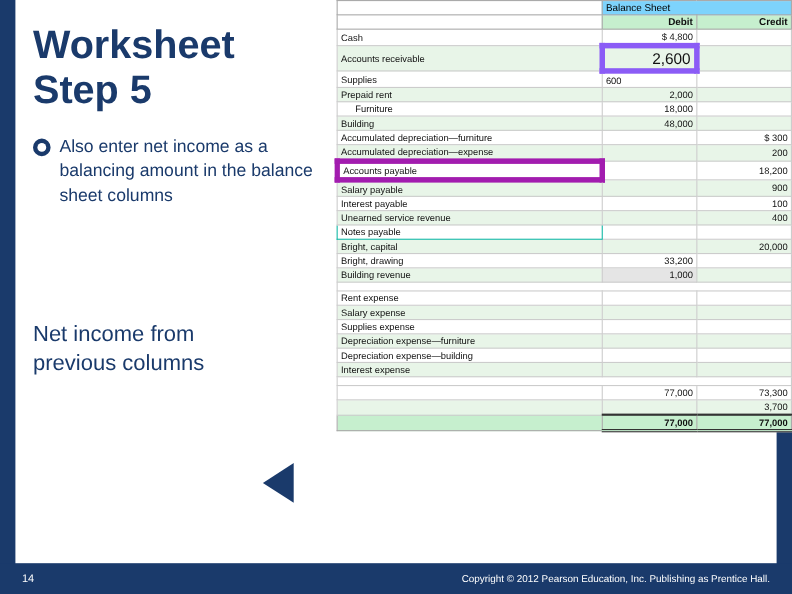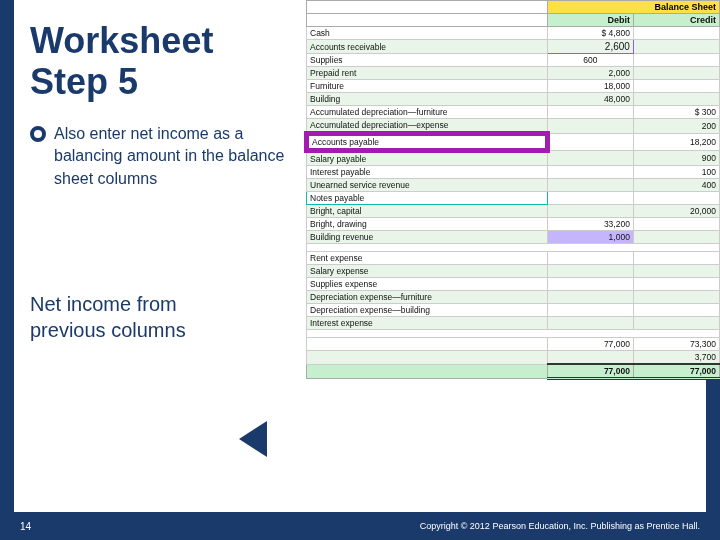--- a/index.html
+++ b/index.html
@@ -153,23 +153,23 @@
     }
 
     .worksheet-table th, .worksheet-table td {
       border: 1px solid #aaa;
       padding: 1px 3px;
       white-space: nowrap;
     }
 
     
     .header-balance {
-      background: #fde047;
-      text-align: right;
-      font-weight: bold;
+      background: #7dd3fc;
+      text-align: left;
+      font-weight: normal;
       font-size: 9px;
       color: #000;
     }
 
     .header-debit-credit {
       background: #c6efce;
       text-align: center;
       font-weight: bold;
       font-size: 9px;
     }
@@ -237,35 +237,35 @@
           </tr>
         </thead>
         <tbody id="table-body">
         <tr>
         <td class="col-account" style="background:white;border:1px solid #ccc;padding:1px 3px;font-size:8.5px;">Cash</td>
         <td class="col-num" style="background:white;border:1px solid #ccc;padding:1px 3px;text-align:right;font-size:8.5px;">$ 4,800</td>
         <td class="col-num" style="background:white;border:1px solid #ccc;padding:1px 3px;text-align:right;font-size:8.5px;"></td>
       </tr>
             <tr>
         <td class="col-account" style="background:#e8f5e8;border:1px solid #ccc;padding:1px 3px;font-size:8.5px;">Accounts receivable</td>
-        <td class="col-num" style="background:#e8f5e8;border:1px solid #8b5cf6;padding:1px 3px;text-align:right;font-size:10px;">2,600</td>
+        <td class="col-num" style="background:#e8f5e8;border:5px solid #8b5cf6;padding:1px 3px;text-align:right;font-size:14px;">2,600</td>
         <td class="col-num" style="background:#e8f5e8;border:1px solid #ccc;padding:1px 3px;text-align:right;font-size:8.5px;"></td>
       </tr>
             <tr>
         <td class="col-account" style="background:white;border:1px solid #ccc;padding:1px 3px;font-size:8.5px;">Supplies</td>
-        <td class="col-num" style="background:white;border:1px solid #ccc;padding:1px 3px;text-align:center;font-size:8.5px;">600</td>
+        <td class="col-num" style="background:white;border:1px solid #ccc;padding:1px 3px;text-align:left;font-size:8.5px;">600</td>
         <td class="col-num" style="background:white;border:1px solid #ccc;padding:1px 3px;text-align:right;font-size:8.5px;"></td>
       </tr>
             <tr>
         <td class="col-account" style="background:#e8f5e8;border:1px solid #ccc;padding:1px 3px;font-size:8.5px;">Prepaid rent</td>
         <td class="col-num" style="background:#e8f5e8;border:1px solid #ccc;padding:1px 3px;text-align:right;font-size:8.5px;">2,000</td>
         <td class="col-num" style="background:#e8f5e8;border:1px solid #ccc;padding:1px 3px;text-align:right;font-size:8.5px;"></td>
       </tr>
             <tr>
-        <td class="col-account" style="background:white;border:1px solid #ccc;padding:1px 3px;font-size:8.5px;">Furniture</td>
+        <td class="col-account" style="background:white;border:1px solid #ccc;padding:1px 16px;font-size:8.5px;">Furniture</td>
         <td class="col-num" style="background:white;border:1px solid #ccc;padding:1px 3px;text-align:right;font-size:8.5px;">18,000</td>
         <td class="col-num" style="background:white;border:1px solid #ccc;padding:1px 3px;text-align:right;font-size:8.5px;"></td>
       </tr>
             <tr>
         <td class="col-account" style="background:#e8f5e8;border:1px solid #ccc;padding:1px 3px;font-size:8.5px;">Building</td>
         <td class="col-num" style="background:#e8f5e8;border:1px solid #ccc;padding:1px 3px;text-align:right;font-size:8.5px;">48,000</td>
         <td class="col-num" style="background:#e8f5e8;border:1px solid #ccc;padding:1px 3px;text-align:right;font-size:8.5px;"></td>
       </tr>
             <tr>
         <td class="col-account" style="background:white;border:1px solid #ccc;padding:1px 3px;font-size:8.5px;">Accumulated depreciation—furniture</td>
@@ -307,21 +307,21 @@
         <td class="col-num" style="background:#e8f5e8;border:1px solid #ccc;padding:1px 3px;text-align:right;font-size:8.5px;"></td>
         <td class="col-num" style="background:#e8f5e8;border:1px solid #ccc;padding:1px 3px;text-align:right;font-size:8.5px;">20,000</td>
       </tr>
             <tr>
         <td class="col-account" style="background:white;border:1px solid #ccc;padding:1px 3px;font-size:8.5px;">Bright, drawing</td>
         <td class="col-num" style="background:white;border:1px solid #ccc;padding:1px 3px;text-align:right;font-size:8.5px;">33,200</td>
         <td class="col-num" style="background:white;border:1px solid #ccc;padding:1px 3px;text-align:right;font-size:8.5px;"></td>
       </tr>
             <tr>
         <td class="col-account" style="background:#e8f5e8;border:1px solid #ccc;padding:1px 3px;font-size:8.5px;">Building revenue</td>
-        <td class="col-num" style="background:#c4b5fd;border:1px solid #ccc;padding:1px 3px;text-align:right;font-size:8.5px;">1,000</td>
+        <td class="col-num" style="background:#e5e5e5;border:1px solid #ccc;padding:1px 3px;text-align:right;font-size:8.5px;">1,000</td>
         <td class="col-num" style="background:#e8f5e8;border:1px solid #ccc;padding:1px 3px;text-align:right;font-size:8.5px;"></td>
       </tr>
             <tr>
               <td colspan="3" style="height:8px;border:1px solid #ccc;background:white;"></td>
             </tr>
             <tr>
         <td class="col-account" style="background:white;border:1px solid #ccc;padding:1px 3px;font-size:8.5px;">Rent expense</td>
         <td class="col-num" style="background:white;border:1px solid #ccc;padding:1px 3px;text-align:right;font-size:8.5px;"></td>
         <td class="col-num" style="background:white;border:1px solid #ccc;padding:1px 3px;text-align:right;font-size:8.5px;"></td>
       </tr>

